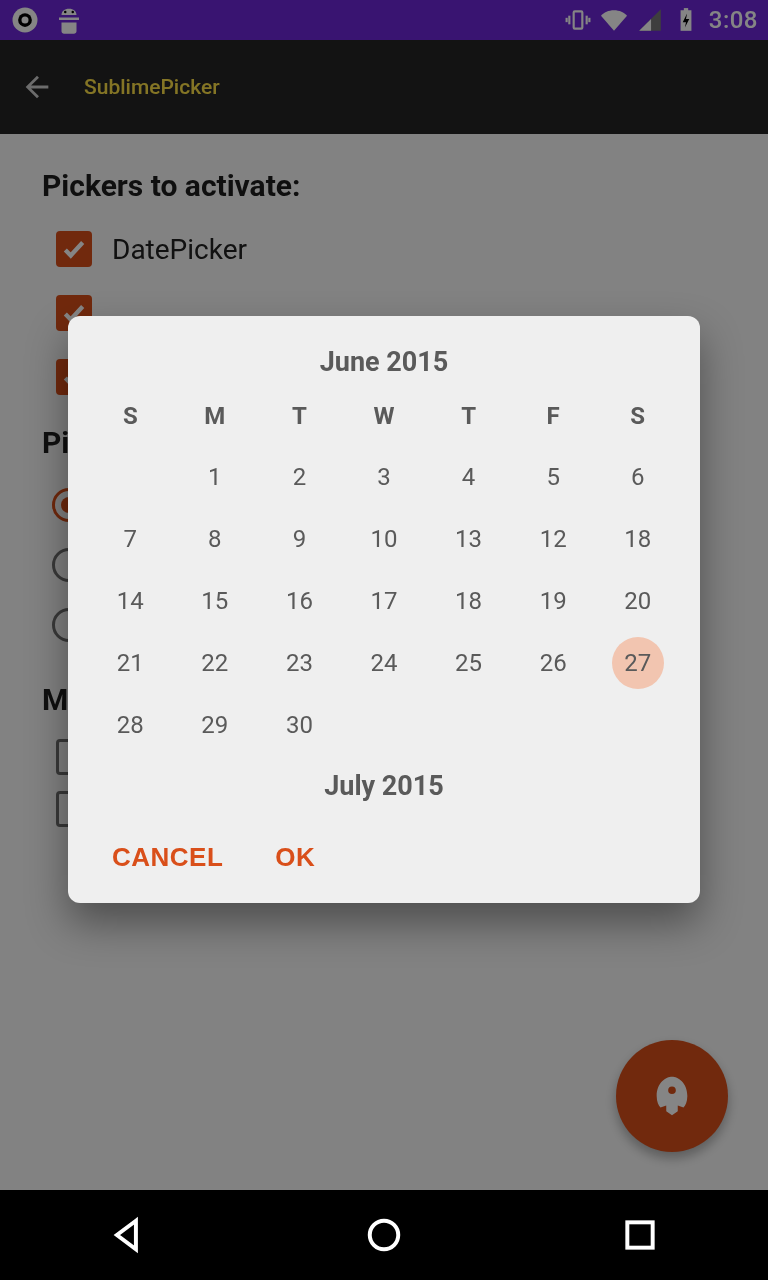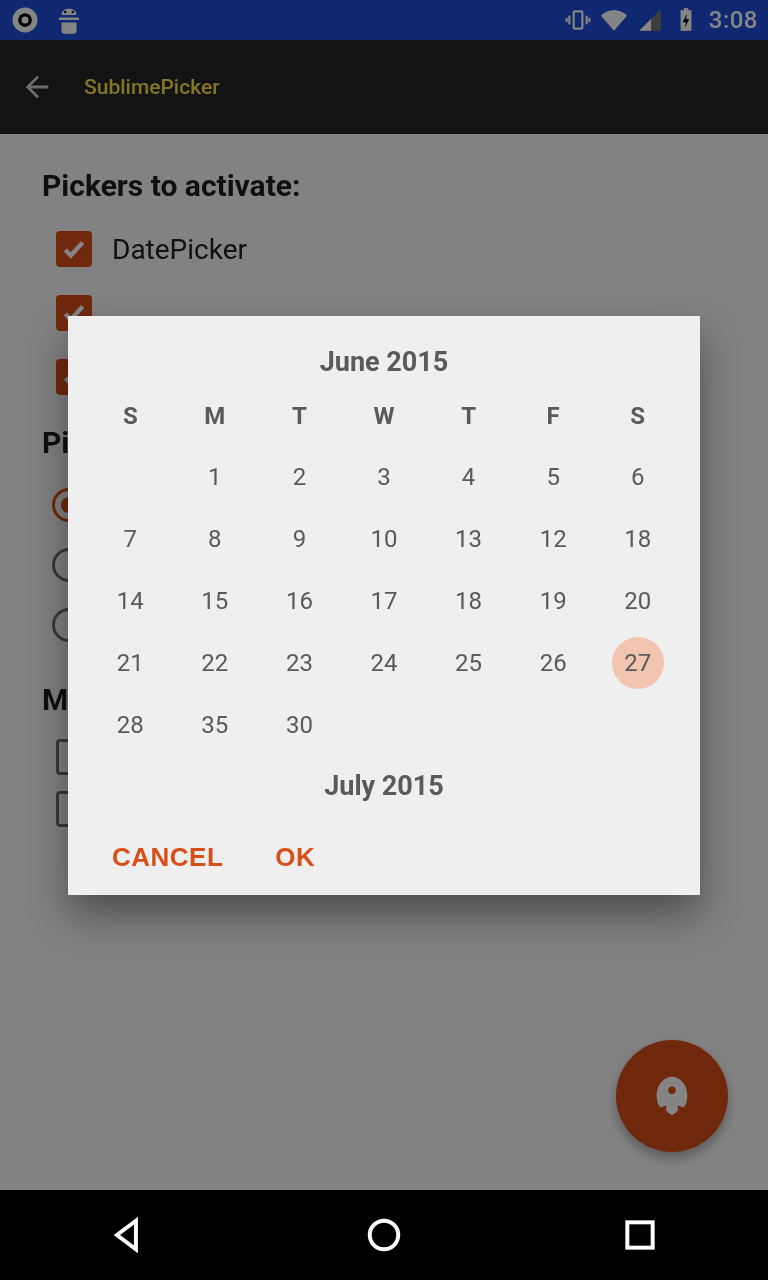--- a/index.html
+++ b/index.html
@@ -1,20 +1,20 @@
 <!DOCTYPE html>
 <html><head>
 <meta charset="utf-8">
 <style>
   * { box-sizing: border-box; margin: 0; padding: 0; }
   html, body { width: 768px; height: 1280px; overflow: hidden; font-family: Roboto, "Helvetica Neue", Arial, sans-serif; background: #000; }
   .screen { width: 768px; height: 1280px; position: relative; background: #fafafa; }
 
   
-  .status-bar { height: 40px; background: #1d4ed8; color: #fff; display: flex; align-items: center; padding: 0 10px; font-size: 24px; }
+  .status-bar { height: 40px; background: #6d28d9; color: #fff; display: flex; align-items: center; padding: 0 10px; font-size: 24px; }
   .status-left { display: flex; align-items: center; gap: 14px; }
   .status-right { margin-left: auto; display: flex; align-items: center; gap: 10px; }
   .status-right .time { font-weight: 500; letter-spacing: 0.5px; }
   .icon-svg { width: 26px; height: 26px; fill: #fff; }
   .icon-lg { width: 30px; height: 30px; }
 
   
   .app-bar { height: 94px; background: #252525; color: #fff; display: flex; align-items: center; padding: 0 20px; gap: 30px; }
   .app-bar .title { font-size: 21px; font-weight: 500; color: #fde047; }
   .back-arrow { width: 34px; height: 34px; fill: #cfcfcf; }
@@ -44,21 +44,21 @@
   .fab svg { width: 46px; height: 46px; fill: #fff; }
 
   
   .nav-bar { position: absolute; bottom: 0; left: 0; right: 0; height: 90px; background: #000; display: flex; align-items: center; justify-content: space-around; }
   .nav-bar svg { width: 38px; height: 38px; fill: none; stroke: #fff; stroke-width: 2.5; }
 
   
   .scrim { position: absolute; inset: 0; background: rgba(0,0,0,0.48); }
 
   
-  .dialog { position: absolute; left: 68px; right: 68px; top: 316px; background: #efefef; border-radius: 1px; box-shadow: 0 20px 40px rgba(0,0,0,0.4); padding-top: 30px; padding-bottom: 4px; }
+  .dialog { position: absolute; left: 68px; right: 68px; top: 316px; background: #efefef; border-radius: 12px; box-shadow: 0 20px 40px rgba(0,0,0,0.4); padding-top: 30px; padding-bottom: 12px; }
   .month-title { text-align: center; font-size: 27px; font-weight: 700; color: #5a5a5a; margin-bottom: 14px; }
   .weekdays { display: grid; grid-template-columns: repeat(7, 1fr); padding: 0 20px; margin-bottom: 8px; }
   .weekdays div { text-align: center; font-size: 24px; font-weight: 700; color: #5a5a5a; padding: 10px 0; }
   .days { display: grid; grid-template-columns: repeat(7, 1fr); padding: 0 20px; row-gap: 4px; }
   .day { text-align: center; font-size: 24px; color: #5a5a5a; height: 58px; display: flex; align-items: center; justify-content: center; position: relative; }
   .day.empty { visibility: hidden; }
   .day.selected::before { content: ""; position: absolute; width: 52px; height: 52px; border-radius: 50%; background: #f2c5b0; z-index: 0; }
   .day span { position: relative; z-index: 1; }
   .next-month { text-align: center; font-size: 27px; font-weight: 700; color: #5a5a5a; margin-top: 16px; margin-bottom: 26px; }
   .dialog-actions { display: flex; justify-content: flex-start; gap: 52px; padding: 14px 44px 18px; }
@@ -268,21 +268,21 @@
         <div class="day">
           <span>26</span>
         </div>
         <div class="day selected">
           <span>27</span>
         </div>
         <div class="day">
           <span>28</span>
         </div>
         <div class="day">
-          <span>35</span>
+          <span>29</span>
         </div>
         <div class="day">
           <span>30</span>
         </div>
       </div>
     <div class="next-month">July 2015</div>
     <div class="dialog-actions">
       <button class="dialog-btn">CANCEL</button>
       <button class="dialog-btn">OK</button>
     </div>

